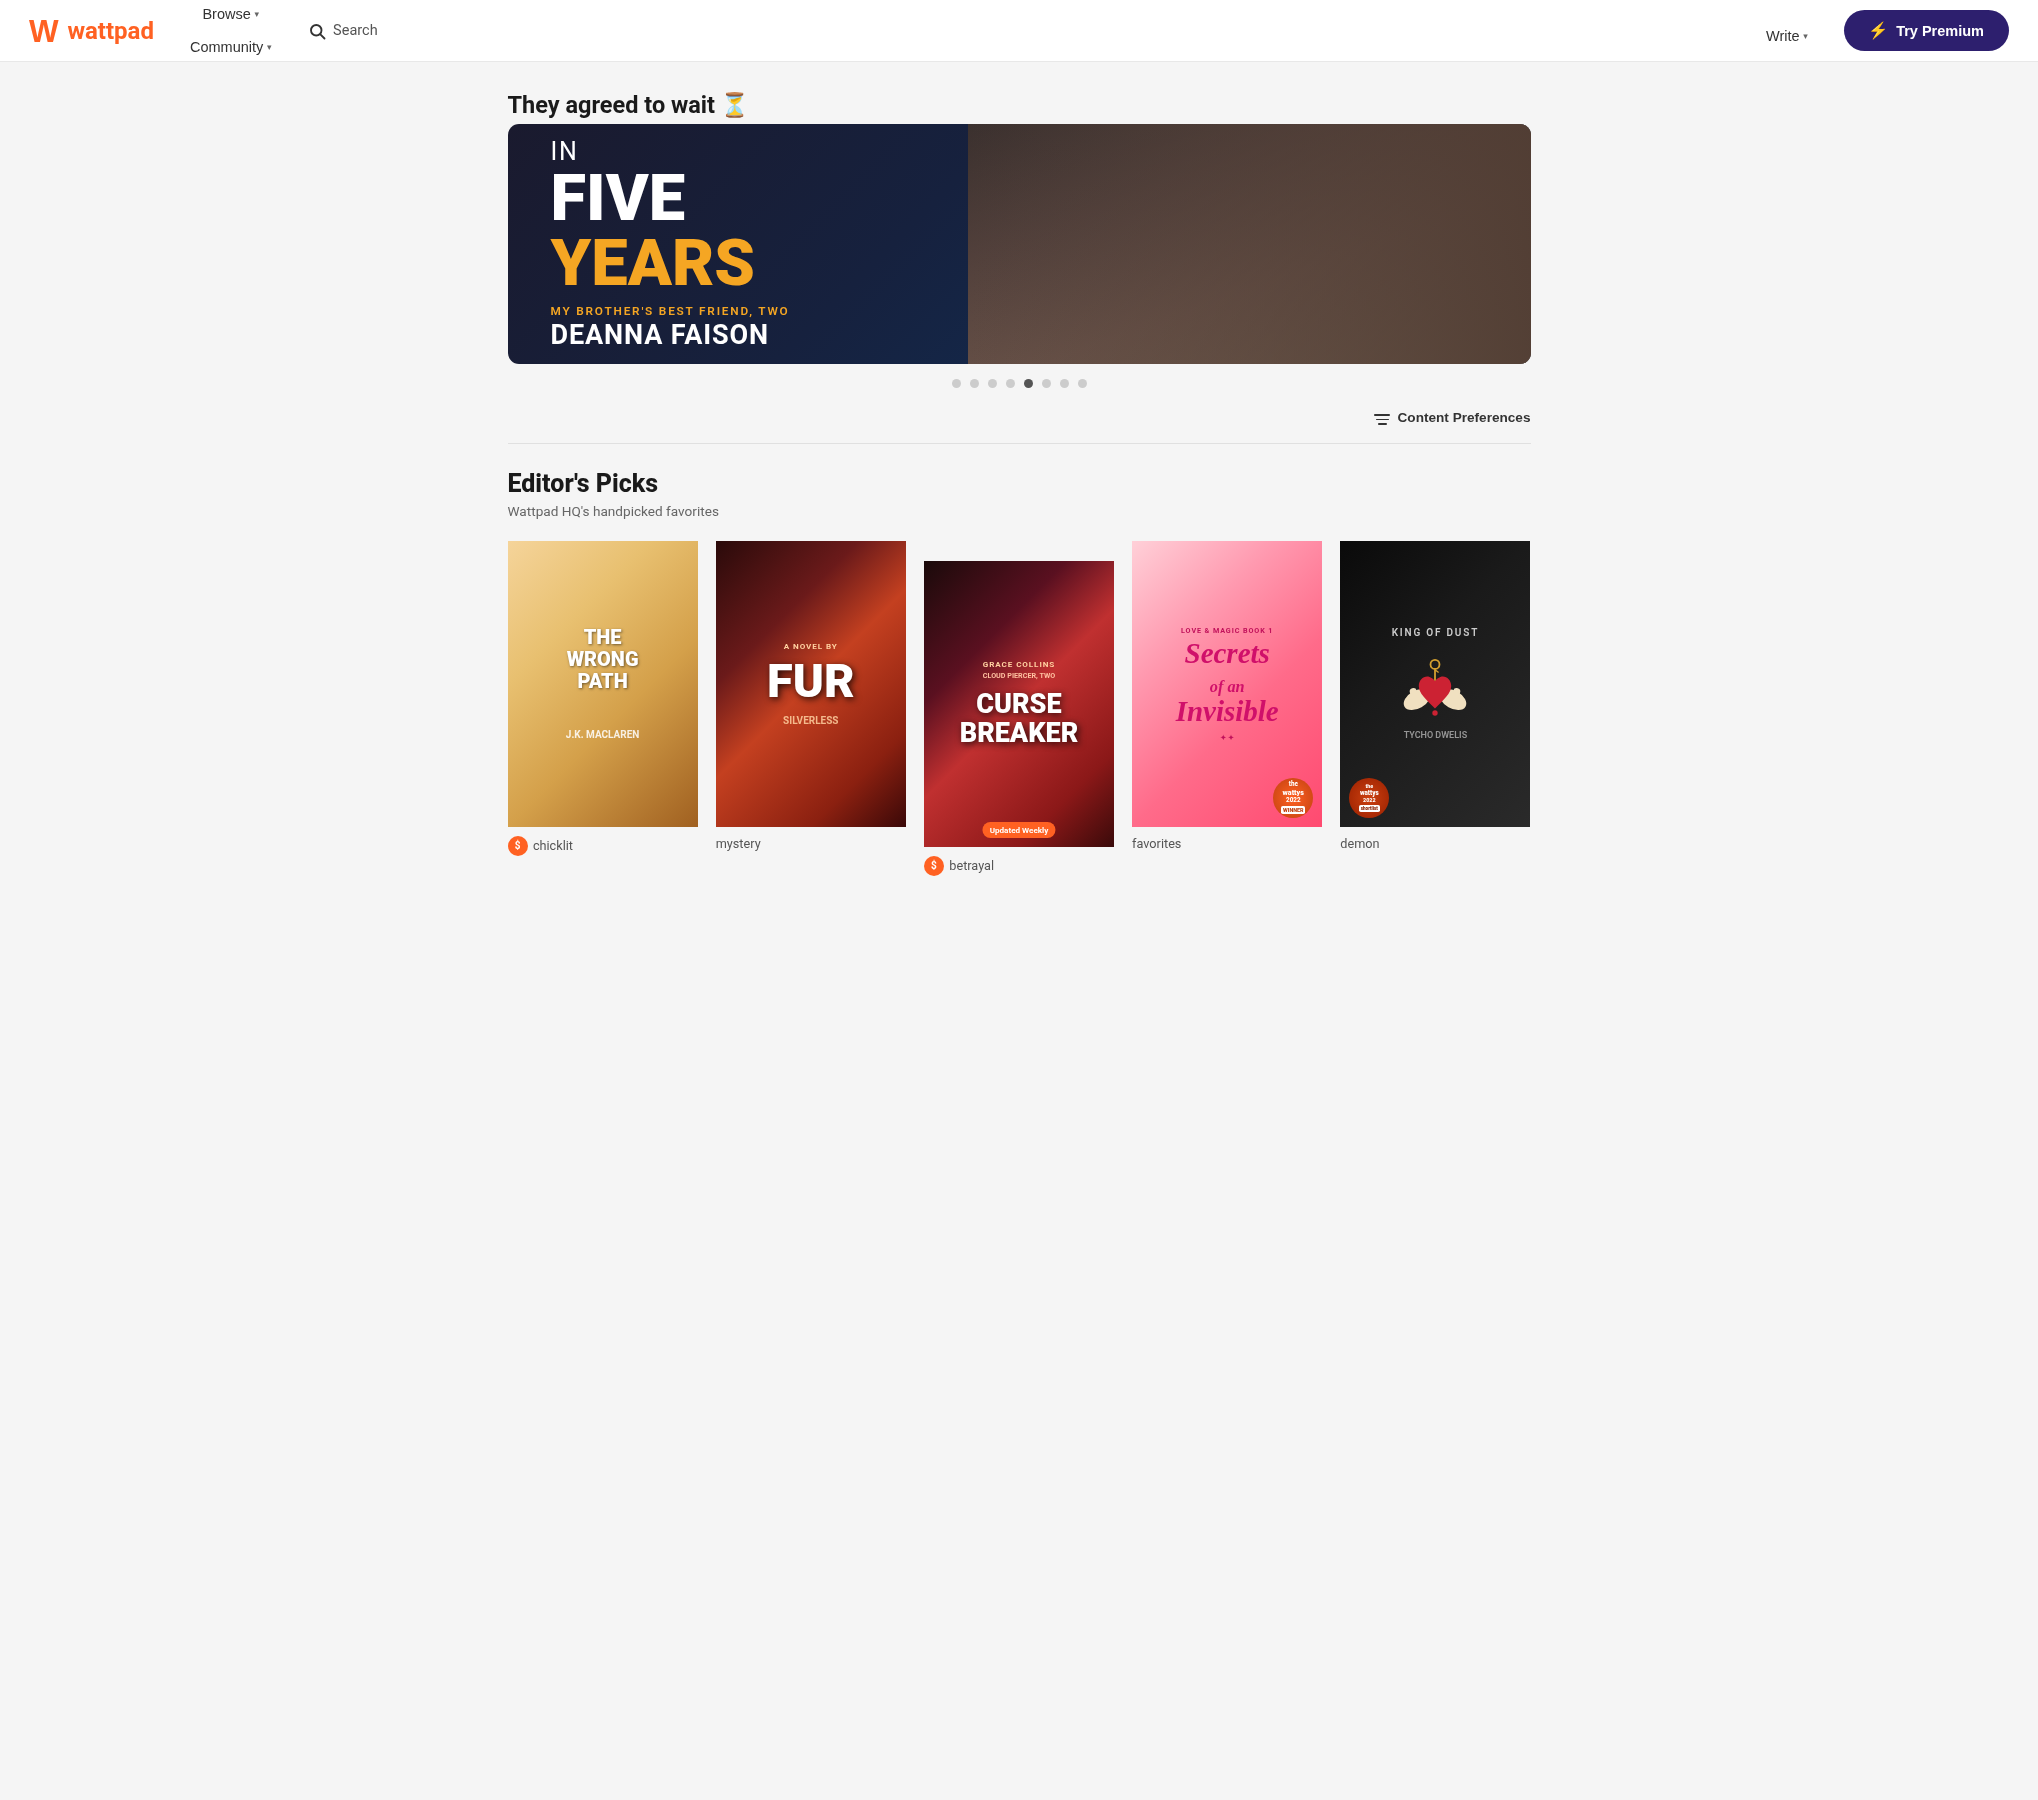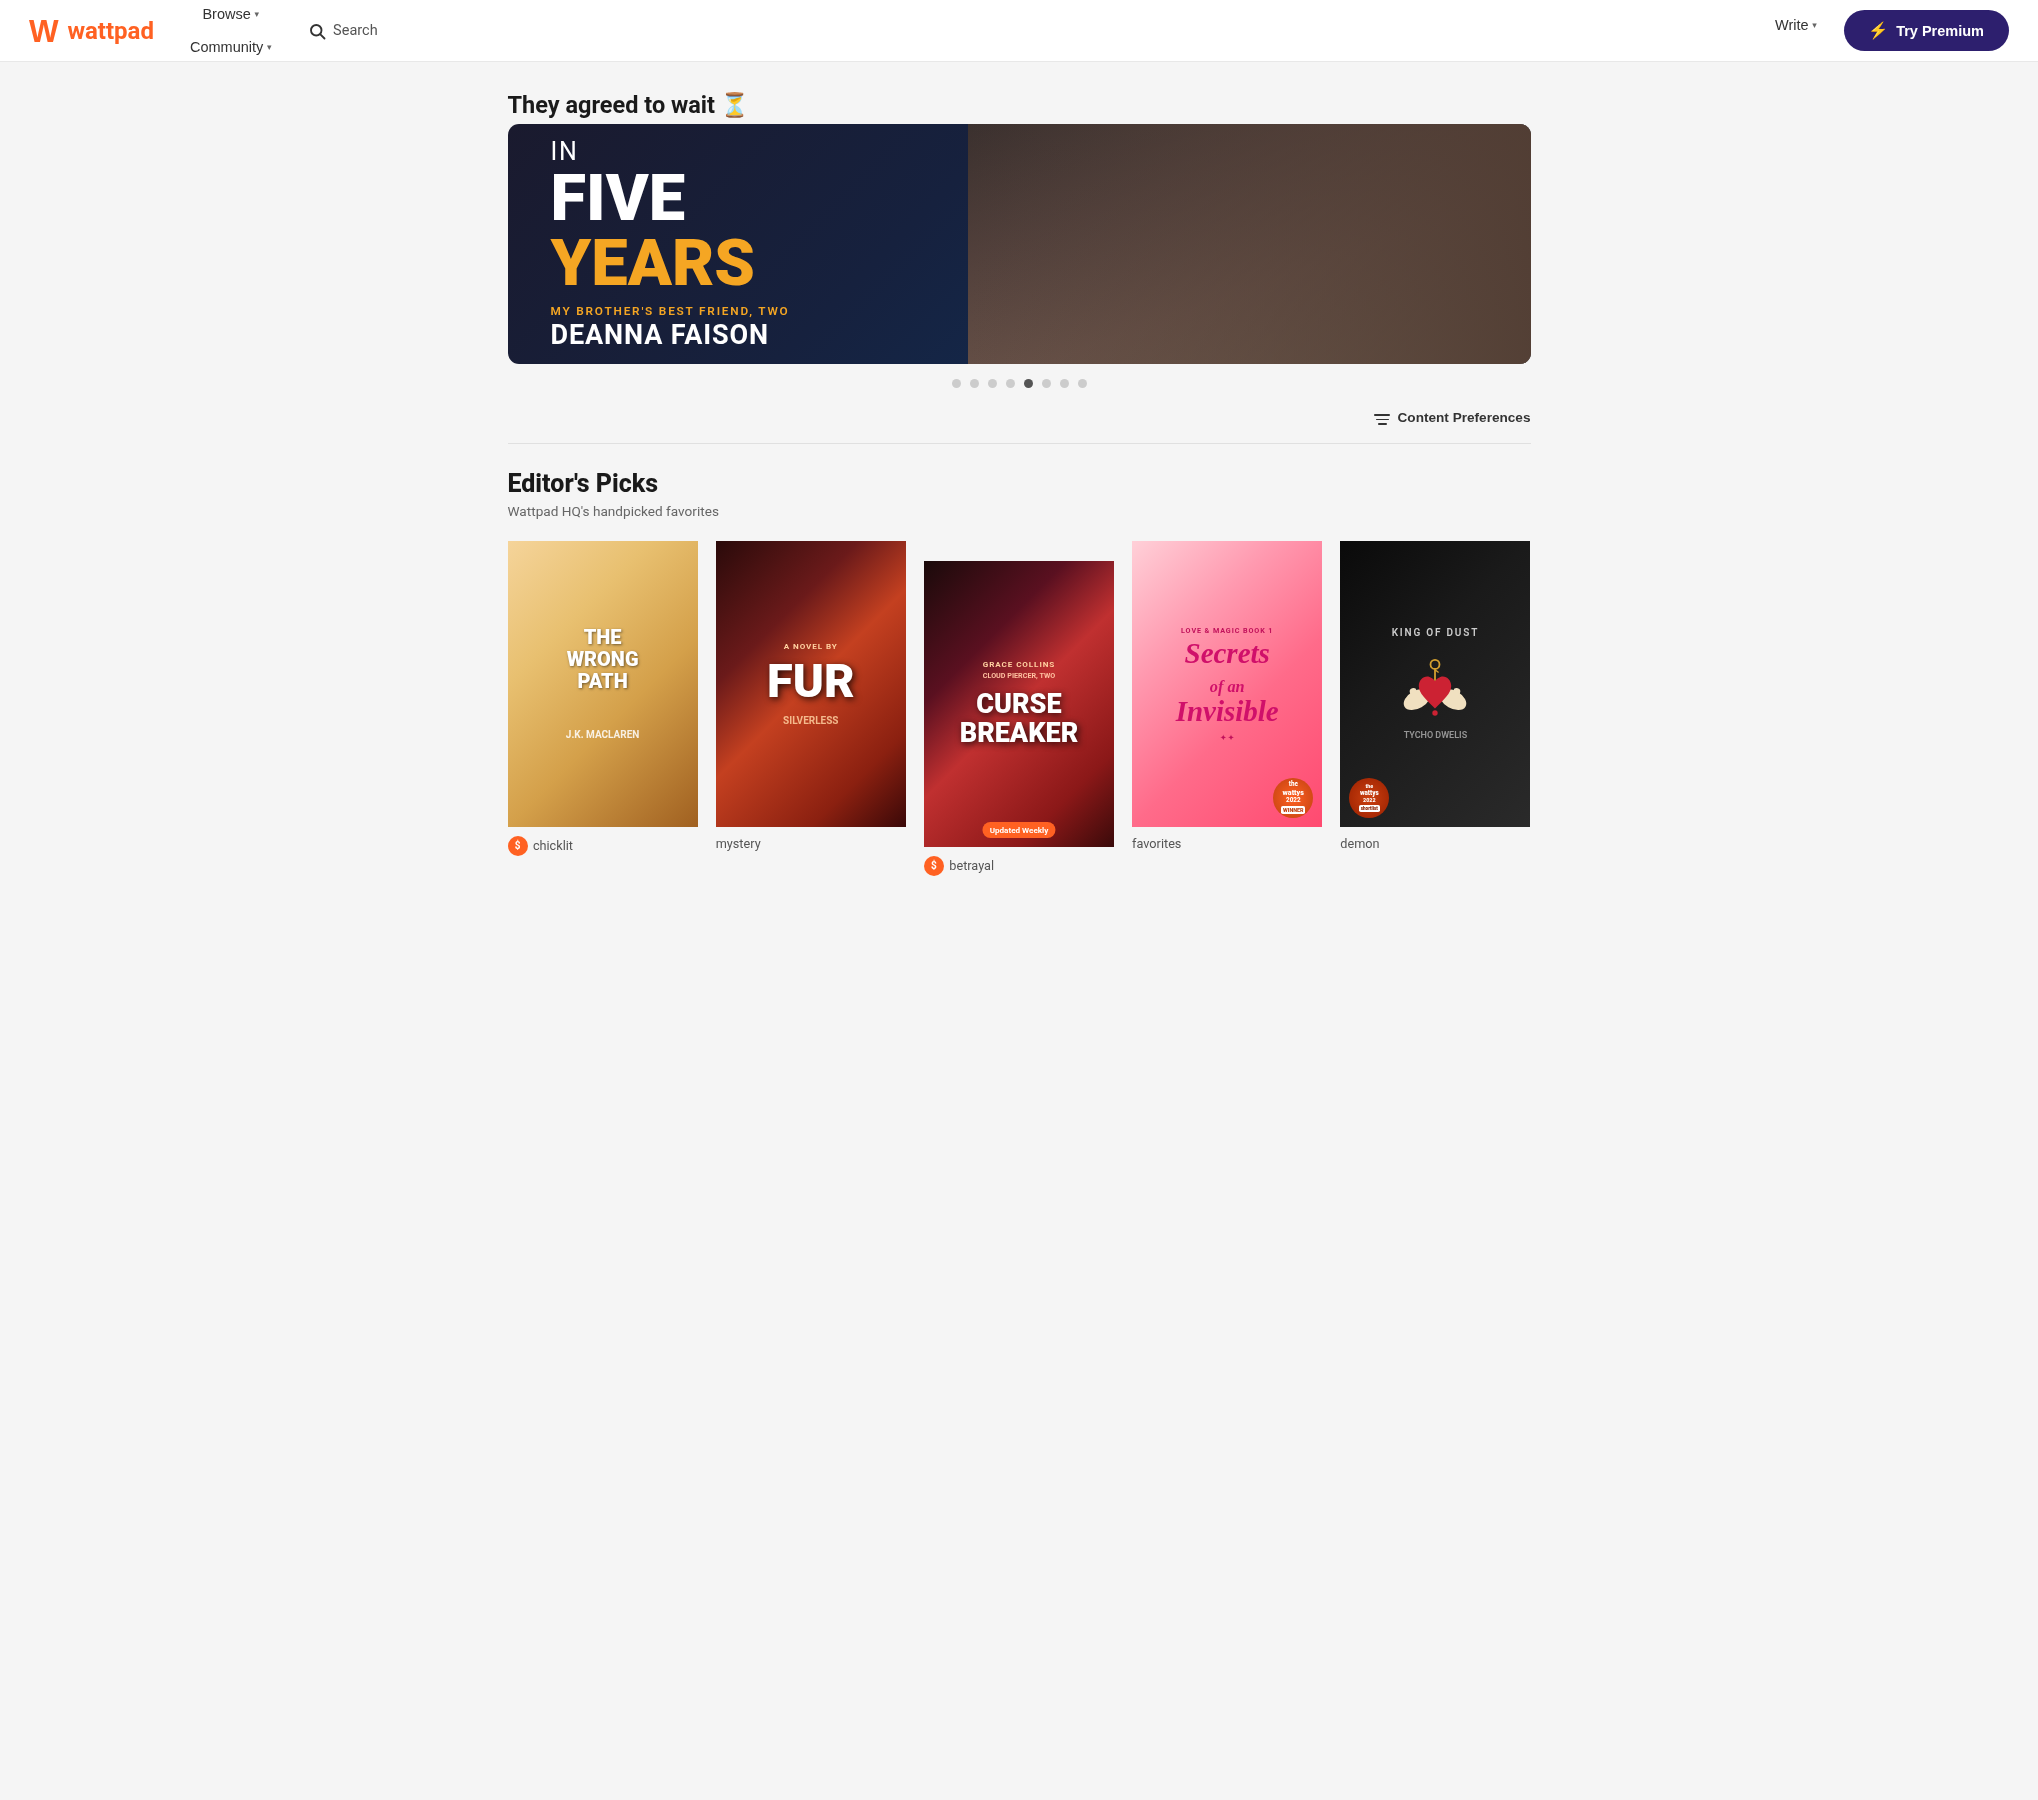--- a/index.html
+++ b/index.html
@@ -61,22 +61,22 @@
       gap: 7.2px;
       margin-left: 14.5px;
       cursor: pointer;
       padding: 7.2px 11px;
       border-radius: 3.6px;
     }
     .search-label { font-size: 14.5px; color: #555; }
     .nav-right {
       margin-left: auto;
       display: flex;
-      align-items: flex-start;
-      gap: 16px;
+      align-items: flex-end;
+      gap: 25px;
     }
     .write-btn {
       background: none;
       border: none;
       cursor: pointer;
       font-size: 14.5px;
       font-weight: 500;
       color: #333;
       padding: 7.2px 11px;
       border-radius: 3.6px;

